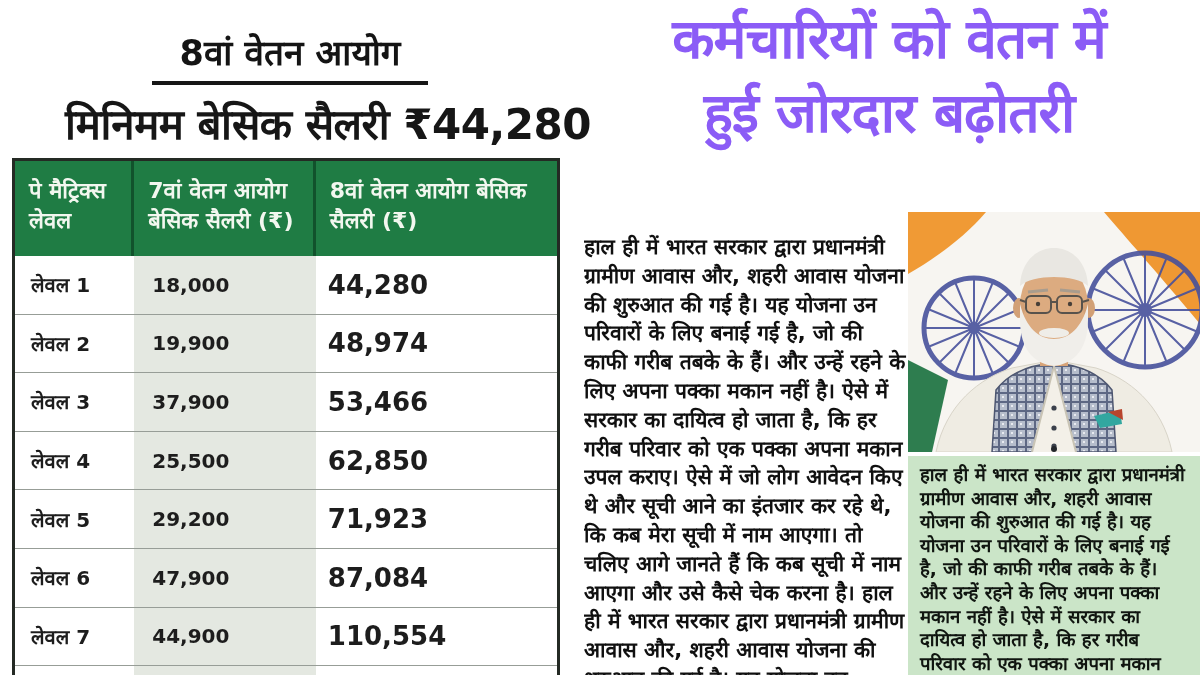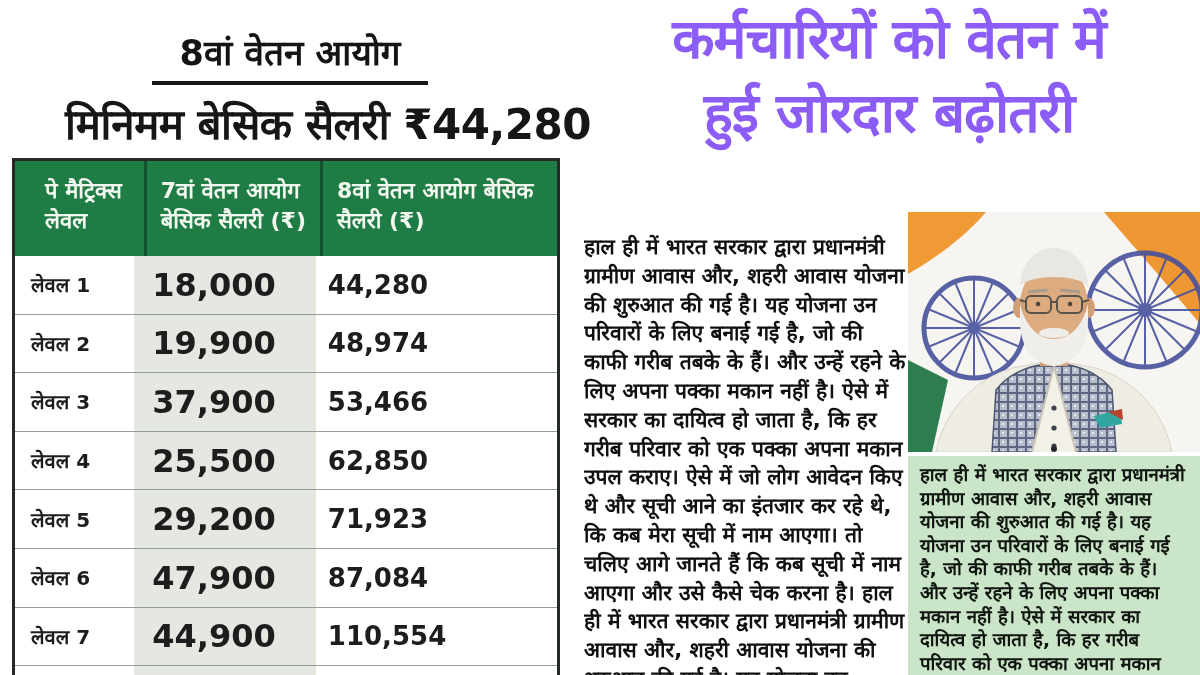--- a/index.html
+++ b/index.html
@@ -9,33 +9,33 @@
   
   .left-panel{position:absolute;left:0;top:16px;width:580px;height:675px;background:#ffffff;}
   .ig-title-wrap{position:absolute;left:0;top:12px;width:580px;text-align:center;}
   .ig-title{display:inline-block;font-size:35px;font-weight:800;color:#141414;
             padding:0 28px 6px 28px;border-bottom:4px solid #161616;letter-spacing:0;}
   .ig-subtitle{position:absolute;left:0;top:78px;width:580px;text-align:center;
                font-size:42px;font-weight:800;color:#161616;letter-spacing:-0.5px;padding-left:38px;}
 
   .ig-table{position:absolute;left:12px;top:142px;width:548px;height:533px;
             border:3px solid #242a24;box-sizing:border-box;background:#fdfdfc;}
-  .ig-thead{display:flex;height:95px;background:#1f7c44;padding-left:16px;}
+  .ig-thead{display:flex;height:95px;background:#1f7c44;}
   .ig-th{box-sizing:border-box;color:#f2f7ef;font-weight:700;font-size:22px;line-height:30px;
          padding:15px 8px 8px 14px;border-right:3px solid #11522c;}
   .ig-th:last-child{border-right:none;}
   .th-c1{width:22%;}
   .th-c2{width:33.5%;}
   .th-c3{width:44.5%;}
   .ig-tbody{position:relative;}
   .ig-tr{display:flex;height:57.6px;align-items:center;border-top:1px solid #979d97;background:#ffffff;}
   .ig-tr:first-child{border-top:none;}
   .ig-td{box-sizing:border-box;color:#1d1d1d;}
   .td-c1{width:22%;padding-left:16px;font-size:20px;font-weight:600;}
-  .td-c2{width:33.5%;padding-left:18px;font-size:32px;font-weight:600;background:#e4e8e1;
+  .td-c2{width:33.5%;padding-left:18px;font-size:20px;font-weight:600;background:#e4e8e1;
          height:100%;display:flex;align-items:center;}
   .td-c3{width:44.5%;padding-left:12px;font-size:26px;font-weight:600;}
 
   
   .headline{position:absolute;left:578px;top:2px;width:622px;text-align:center;
             font-family:"DejaVu Serif","Liberation Serif",serif;
             font-size:55px;line-height:74px;font-weight:800;color:#8b5cf6;letter-spacing:-1px;}
   .body-text{position:absolute;left:584px;top:212px;width:324px;height:463px;overflow:hidden;
              font-size:21px;line-height:28.8px;font-weight:600;color:#101010;text-align:left;}
 

